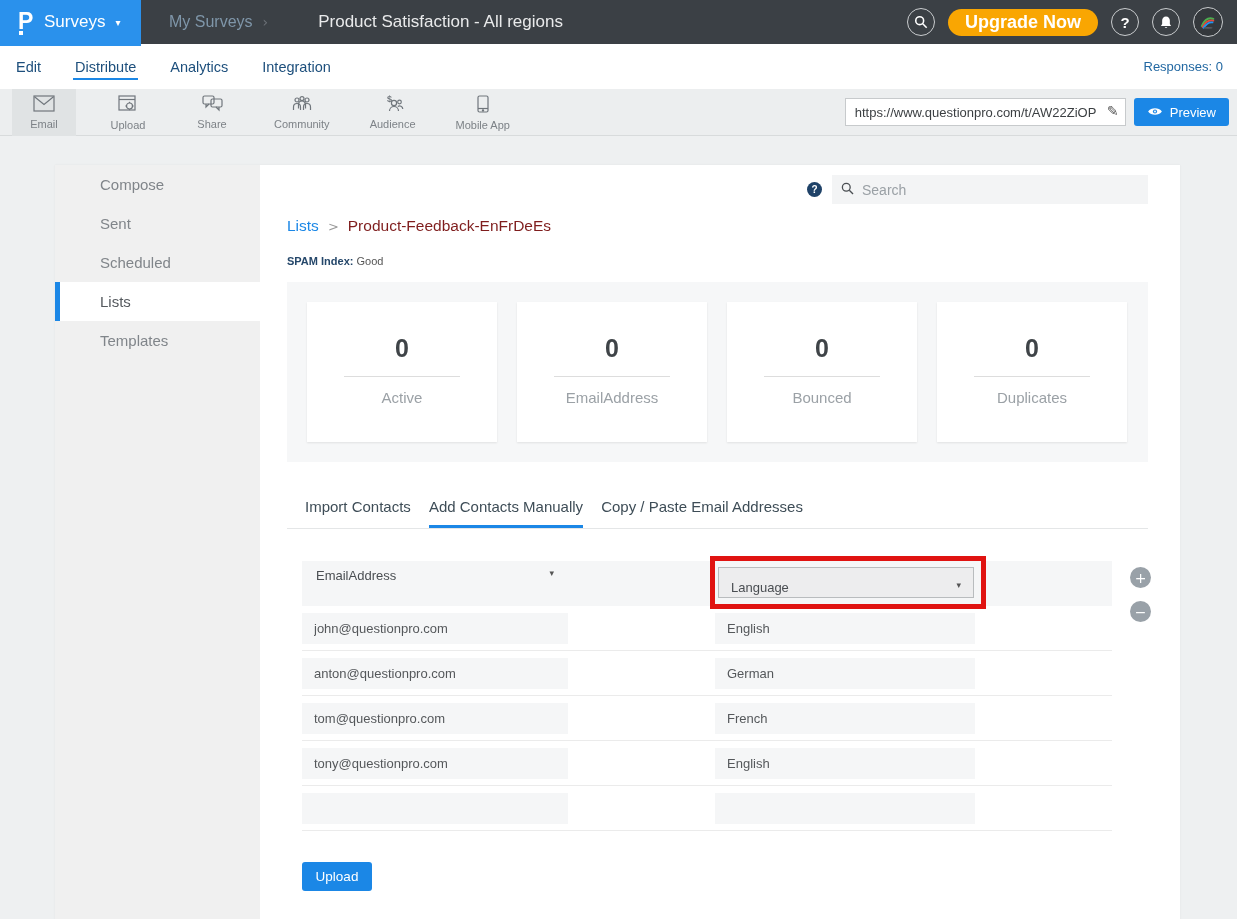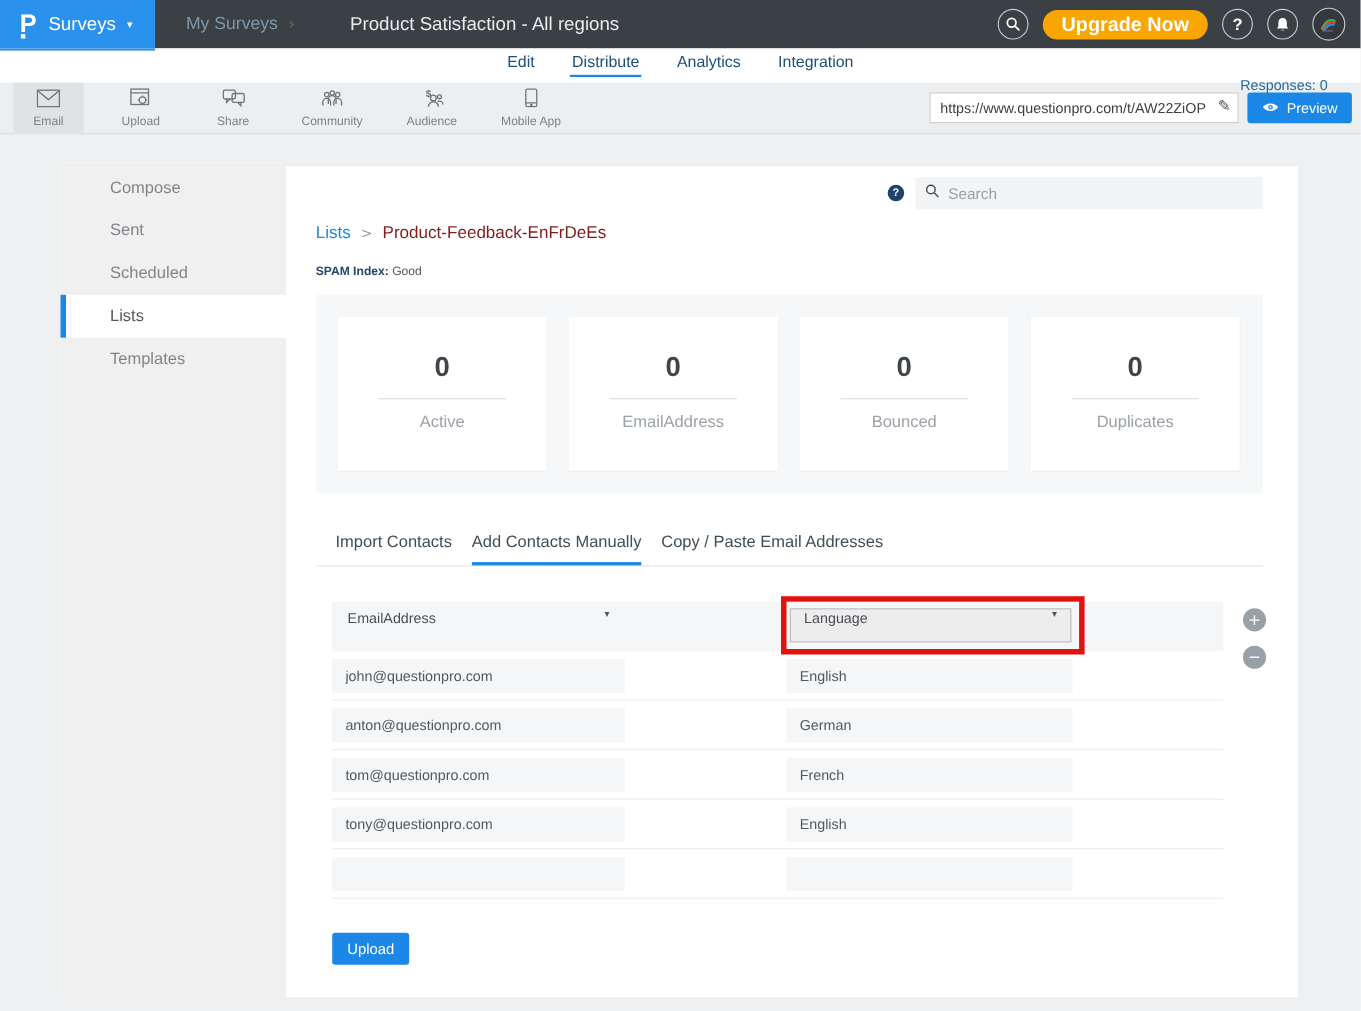--- a/index.html
+++ b/index.html
@@ -22,21 +22,21 @@
   .tb-parent { color:#7f96a9; font-size:16px; cursor:pointer; }
   .tb-sep { color:#6b7076; font-size:14px; }
   .tb-title { color:#e9eaeb; font-size:17px;margin-left:40px; }
   .tb-right { display:flex; align-items:center; gap:13px; padding-right:14px; }
   .circle-btn { width:28px; height:28px; border:1.5px solid #c9ccce; border-radius:50%; display:flex; align-items:center; justify-content:center; color:#fff; cursor:pointer; flex-shrink:0; }
   .circle-btn.help-q { font-size:15px; font-weight:700; }
   .upgrade-pill { height:27px; padding:0 17px; background:#f9a602; border:none; border-radius:14px; color:#fff; font-size:18px; font-weight:700; font-family:inherit; cursor:pointer; }
   .avatar { width:30px; height:30px; border:1.5px solid #c9ccce; border-radius:50%; display:flex; align-items:center; justify-content:center; cursor:pointer; background:#34383c; }
 
   
-  .subnav { position:relative; height:31px; background:#fff; display:flex; align-items:center; padding:0 30px;flex-direction:column; }
+  .subnav { position:relative; height:45px; background:#fff; display:flex; align-items:center; padding:0 14px; }
   .subnav .blue-edge { position:absolute; top:0; left:0; width:141px; height:2px; background:#2a91ec; }
   .nav-items { display:flex; gap:30px; }
   .nav-item { font-size:14.5px; color:#1d4f7c; font-weight:500; padding:5px 2px 3px; cursor:pointer; }
   .nav-item.active { border-bottom:2px solid #1b87e6; }
   .nav-right { margin-left:auto; font-size:13px; color:#2268a2; font-weight:500; }
 
   
   .toolbar { height:47px; background:#eceeef; border-bottom:1px solid #d8dbdc; display:flex; align-items:center; padding:0 8px 0 12px; }
   .tools { display:flex; height:47px; }
   .tool { min-width:64px; padding:4px 10px 3px; display:flex; flex-direction:column; align-items:center; justify-content:center; gap:2px; margin-right:20px; cursor:pointer; }
@@ -86,21 +86,21 @@
   .tab { font-size:15px; color:#3e4d57; padding:0 0 10px; cursor:pointer; }
   .tab.active { border-bottom:3px solid #1b87e6; }
 
   
   .sheet { margin-top:32px; margin-left:15px; width:810px; position:relative; }
   .sheet-header { position:relative; height:45px; background:#f5f6f7; }
   .hdr-select { position:absolute; display:flex; justify-content:space-between; font-size:13px; color:#4a4e52; cursor:pointer; }
   .hdr-select .caret { font-size:9px; color:#555; }
   .hdr-select.plain { left:0; top:7px; width:266px; height:31px; padding:0 14px; }
   .red-box { position:absolute; left:408px; top:-5px; width:276px; height:53px; border:5px solid #e01311; display:flex; align-items:center; }
-  .hdr-select.boxed { position:static; width:256px; height:31px; margin-left:3px; background:#ededee; border:1px solid #b9bcbe; padding:0 12px; }
+  .hdr-select.boxed { position:static; width:256px; height:31px; margin-left:3px; background:#ededee; border:1px solid #b9bcbe; padding:12px 12px; }
   .sheet-row { position:relative; height:45px; border-bottom:1px solid #ebebeb; }
   .cell { position:absolute; top:7px; height:31px; background:#f5f6f7; border:none; outline:none; font-family:inherit; font-size:13px; color:#55585b; padding:0 12px; }
   .cell.email { left:0; width:266px; }
   .cell.lang { left:413px; width:260px; }
   .round-btn { position:absolute; left:828px; width:21px; height:21px; border-radius:50%; border:none; background:#99a1a8; color:#fff; font-size:14px; line-height:20px; text-align:center; cursor:pointer; padding:0; }
   .round-btn.plus { top:6px; }
   .round-btn.minus { top:40px; }
 
   .upload-btn { margin:31px 0 0 15px; width:70px; height:29px; background:#1b87e6; border:none; border-radius:3px; color:#fff; font-size:13.5px; font-family:inherit; cursor:pointer; }
 </style>

